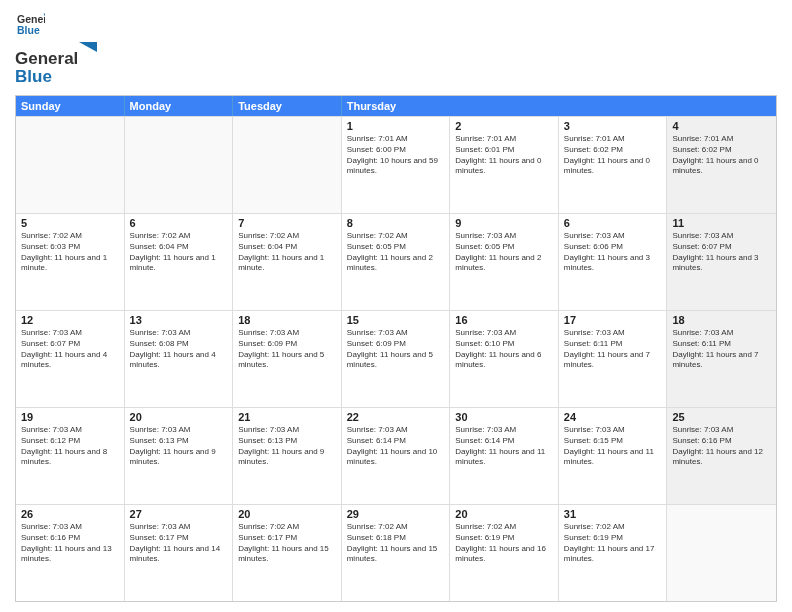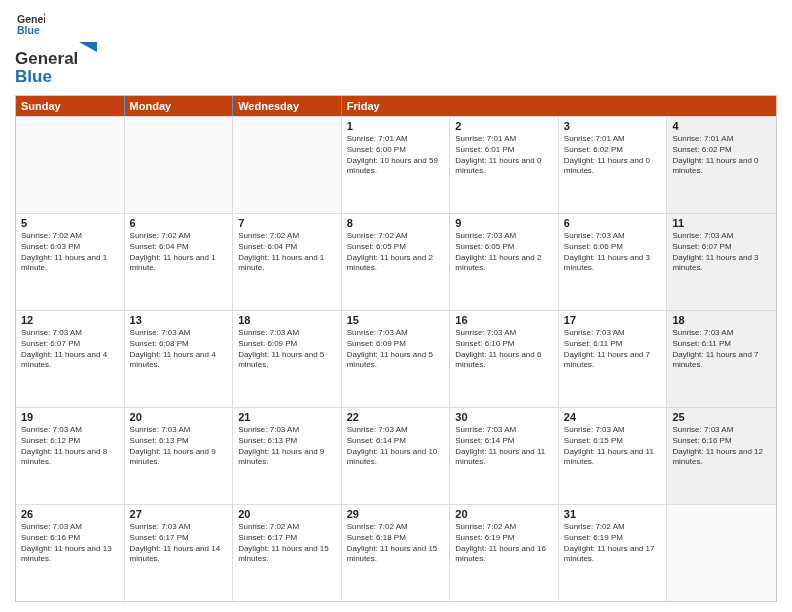--- a/index.html
+++ b/index.html
@@ -46,21 +46,21 @@
     }
     .calendar {
       flex: 1;
       display: flex;
       flex-direction: column;
       border: 1px solid #ccc;
     }
     .cal-header-row {
       display: grid;
       grid-template-columns: repeat(7, 1fr);
-      background: #c2410c;
+      background: #3b82f6;
     }
     .cal-header-cell {
       color: #fff;
       font-size: 11px;
       font-weight: bold;
       padding: 4px 5px;
       border-right: 1px solid #5099d8;
     }
     .cal-header-cell:last-child {
       border-right: none;
@@ -129,22 +129,22 @@
     <div class="title-block">
       <div class="month-title"></div>
       <div class="location"></div>
     </div>
   </div>
 
   <div class="calendar">
     <div class="cal-header-row" id="cal-header">
         <div class="cal-header-cell">Sunday</div>
         <div class="cal-header-cell">Monday</div>
-        <div class="cal-header-cell">Wednesday</div>
-        <div class="cal-header-cell">Friday</div>
+        <div class="cal-header-cell">Tuesday</div>
+        <div class="cal-header-cell">Thursday</div>
       </div>
     <div class="cal-body" id="cal-body">
         <div class="cal-row">
           <div class="cal-cell empty"></div>
           <div class="cal-cell empty"></div>
           <div class="cal-cell empty"></div>
           <div class="cal-cell">
             <div class="day-number">1</div>
             <div class="cell-text" style="white-space: pre-line;">Sunrise: 7:01 AM
 Sunset: 6:00 PM

